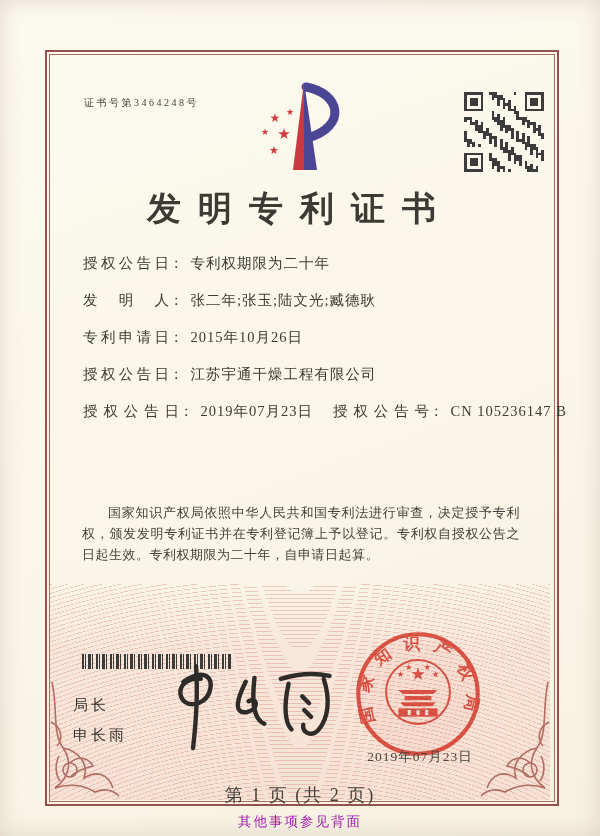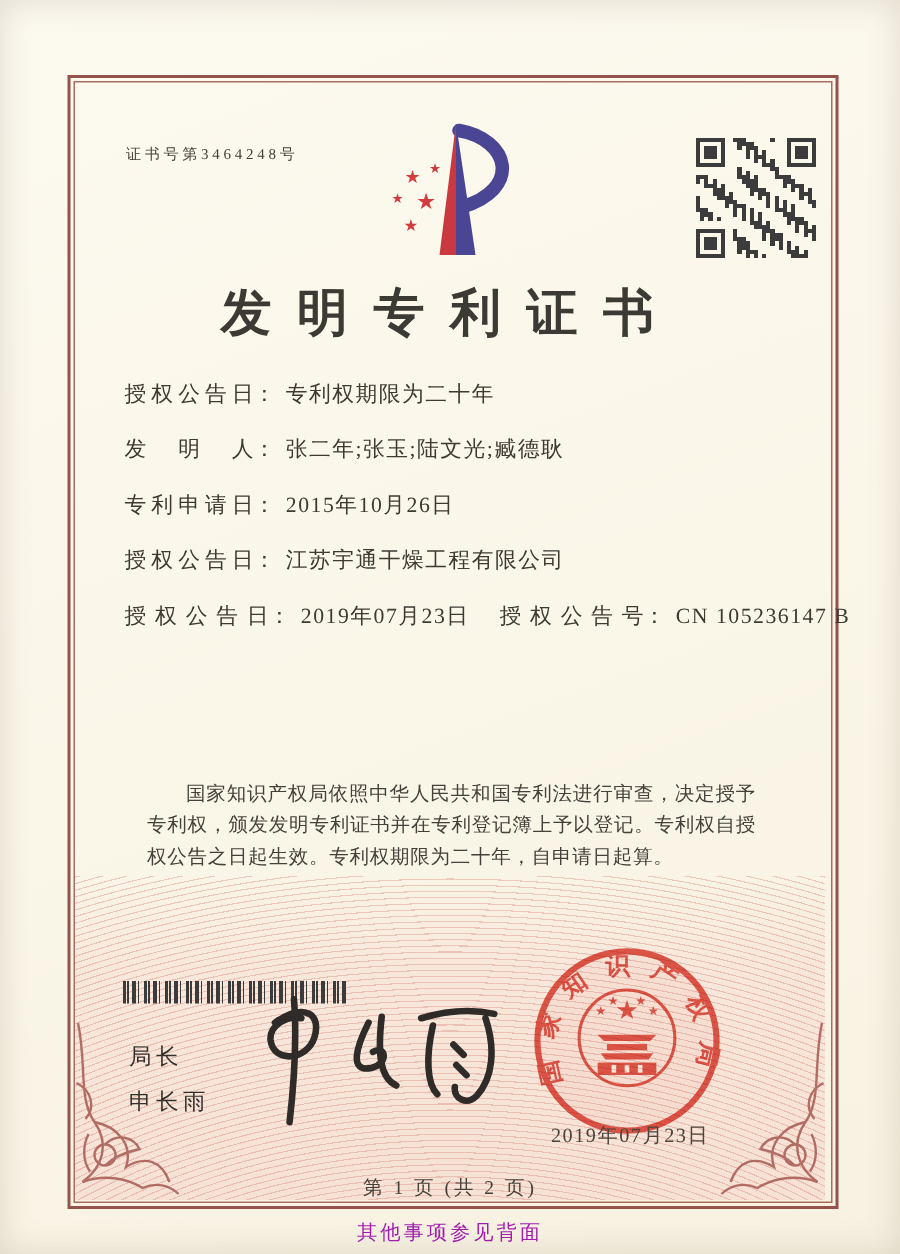--- a/index.html
+++ b/index.html
@@ -39,37 +39,37 @@
   .row{margin-bottom:15px;line-height:22px;white-space:nowrap;}
   .lbl{display:inline-block;width:86px;text-align:justify;
     text-align-last:justify;}
   .lbl-wide{display:inline-block;width:96px;text-align:justify;
     text-align-last:justify;}
   .colon{margin-right:7px;}
   .val{letter-spacing:1px;}
   .pair2{margin-left:20px;}
   .paras{position:absolute;left:82px;top:502px;width:438px;
     font-size:13px;line-height:21px;color:#45413a;text-align:justify;}
-  .paras p{margin:16px;text-indent:2em;letter-spacing:.5px;}
+  .paras p{margin:0;text-indent:2em;letter-spacing:.5px;}
   .barcode{position:absolute;left:82px;top:654px;width:150px;height:15px;
     background:repeating-linear-gradient(90deg,
       #3b3b3b 0 2px,rgba(0,0,0,0) 2px 3px,
       #3b3b3b 3px 4px,rgba(0,0,0,0) 4px 6px,
       #3b3b3b 6px 9px,rgba(0,0,0,0) 9px 10px,
       #3b3b3b 10px 11px,rgba(0,0,0,0) 11px 14px);}
-  .director{position:absolute;left:86px;top:690px;
+  .director{position:absolute;left:73px;top:690px;
     font-family:"Liberation Sans","DejaVu Sans",sans-serif;
     font-size:15px;color:#34312c;letter-spacing:3px;line-height:30px;}
   .sig{position:absolute;left:156px;top:660px;width:195px;height:102px;}
   .seal{position:absolute;left:348px;top:624px;width:140px;height:140px;
     mix-blend-mode:multiply;opacity:.93;}
   .seal-date{position:absolute;left:350px;top:748px;width:140px;
     text-align:center;font-size:13.5px;color:#4b443b;letter-spacing:1px;}
   .page-num{position:absolute;left:0;right:0;top:783px;text-align:center;
-    font-size:13px;color:#443f37;letter-spacing:2px;}
+    font-size:18px;color:#443f37;letter-spacing:2px;}
   .back-note{position:absolute;left:0;right:0;top:813px;text-align:center;
     font-size:13.5px;color:#a21caf;letter-spacing:2px;}
   .corner{position:absolute;width:76px;height:120px;}
   .corner-left{left:47px;top:680px;}
   .corner-right{right:47px;top:680px;transform:scaleX(-1);}
 </style>
 </head>
 <body>
 
 <div class="paper"></div>

